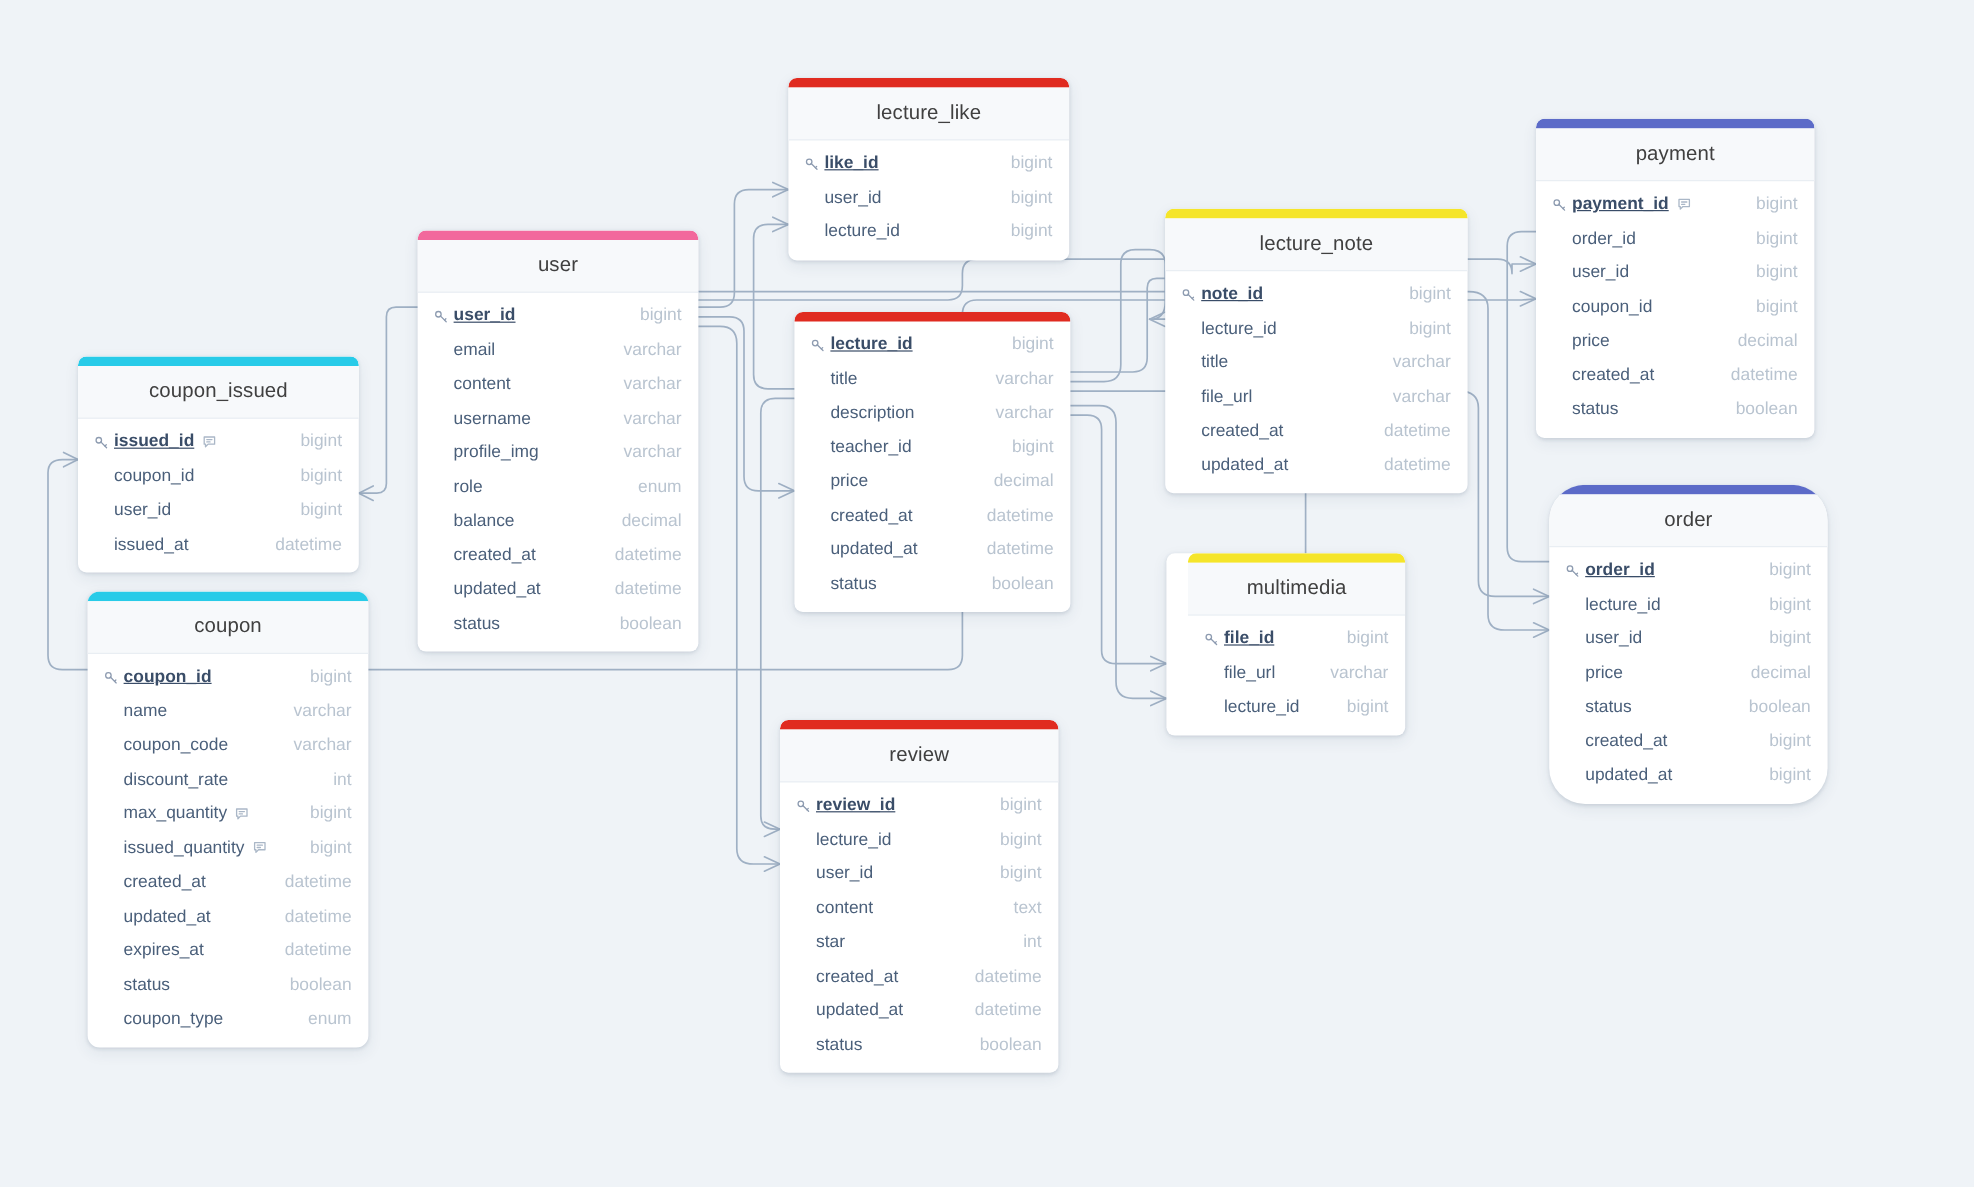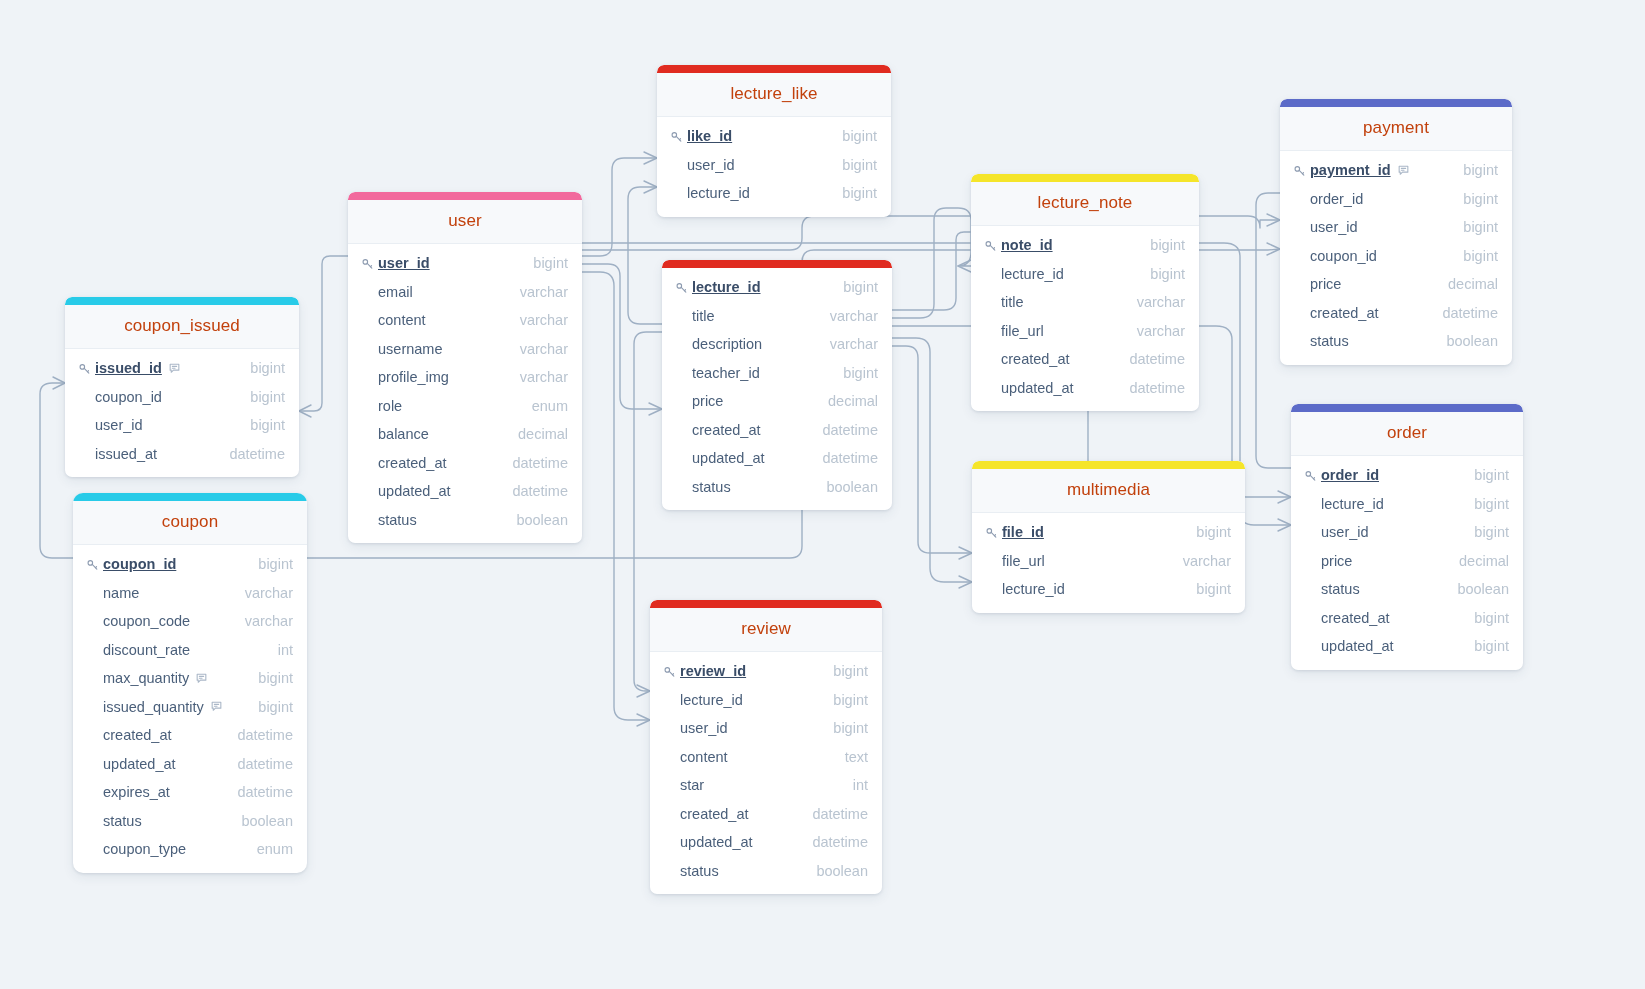--- a/index.html
+++ b/index.html
@@ -37,21 +37,21 @@
     border-radius: 7px 7px 0 0;
   }
   .thead {
     background: #f7f9fb;
     border-bottom: 1px solid #e9eef3;
     text-align: center;
     padding: 11px 10px 12px 10px;
   }
   .tname {
     font-size: 17px;
-    color: #c2410c;
+    color: #404040;
     letter-spacing: 0.1px;
   }
   .rows { padding: 5px 0 9px 0; }
   .row {
     display: flex;
     align-items: center;
     height: 28.5px;
     padding: 0 14px 0 13px;
     font-size: 14.5px;
     white-space: nowrap;
@@ -445,21 +445,21 @@
           <span class="fname">updated_at</span>
           <span class="ftype">datetime</span>
         </div>
         <div class="row">
           <span class="keywrap"></span>
           <span class="fname">status</span>
           <span class="ftype">boolean</span>
         </div>
       </div>
   </div>
-    <div class="table" style="left: 971px; top: 174px; width: 228px;">
+    <div class="table" style="left: 971px; top: 174px; width: 252px;">
     <div class="tbar" style="background: rgb(245, 229, 42);"></div>
     <div class="thead">
       <span class="tname">lecture_note</span>
     </div>
     <div class="rows">
         <div class="row pk">
           <span class="keywrap">
             <svg class="keyico" width="13" height="13" viewBox="0 0 24 24" fill="none" stroke="#8d9bb0" stroke-width="2" stroke-linecap="round" stroke-linejoin="round">
               <circle cx="8" cy="9" r="4.2"></circle>
               <path d="M11 11.5 L20 20.5"></path>
@@ -489,21 +489,21 @@
           <span class="fname">created_at</span>
           <span class="ftype">datetime</span>
         </div>
         <div class="row">
           <span class="keywrap"></span>
           <span class="fname">updated_at</span>
           <span class="ftype">datetime</span>
         </div>
       </div>
   </div>
-    <div class="table" style="left: 972px; top: 461px; width: 273px;">
+    <div class="table" style="left: 972px; top: 461px; width: 199px; padding-left: 18px;">
     <div class="tbar" style="background: rgb(245, 229, 42);"></div>
     <div class="thead">
       <span class="tname">multimedia</span>
     </div>
     <div class="rows">
         <div class="row pk">
           <span class="keywrap">
             <svg class="keyico" width="13" height="13" viewBox="0 0 24 24" fill="none" stroke="#8d9bb0" stroke-width="2" stroke-linecap="round" stroke-linejoin="round">
               <circle cx="8" cy="9" r="4.2"></circle>
               <path d="M11 11.5 L20 20.5"></path>
@@ -573,21 +573,21 @@
           <span class="fname">created_at</span>
           <span class="ftype">datetime</span>
         </div>
         <div class="row">
           <span class="keywrap"></span>
           <span class="fname">status</span>
           <span class="ftype">boolean</span>
         </div>
       </div>
   </div>
-    <div class="table" style="left: 1291px; top: 404px; width: 232px;">
+    <div class="table" style="left: 1291px; top: 404px; width: 232px; border-radius: 30px;">
     <div class="tbar" style="background: rgb(92, 107, 200);"></div>
     <div class="thead">
       <span class="tname">order</span>
     </div>
     <div class="rows">
         <div class="row pk">
           <span class="keywrap">
             <svg class="keyico" width="13" height="13" viewBox="0 0 24 24" fill="none" stroke="#8d9bb0" stroke-width="2" stroke-linecap="round" stroke-linejoin="round">
               <circle cx="8" cy="9" r="4.2"></circle>
               <path d="M11 11.5 L20 20.5"></path>

